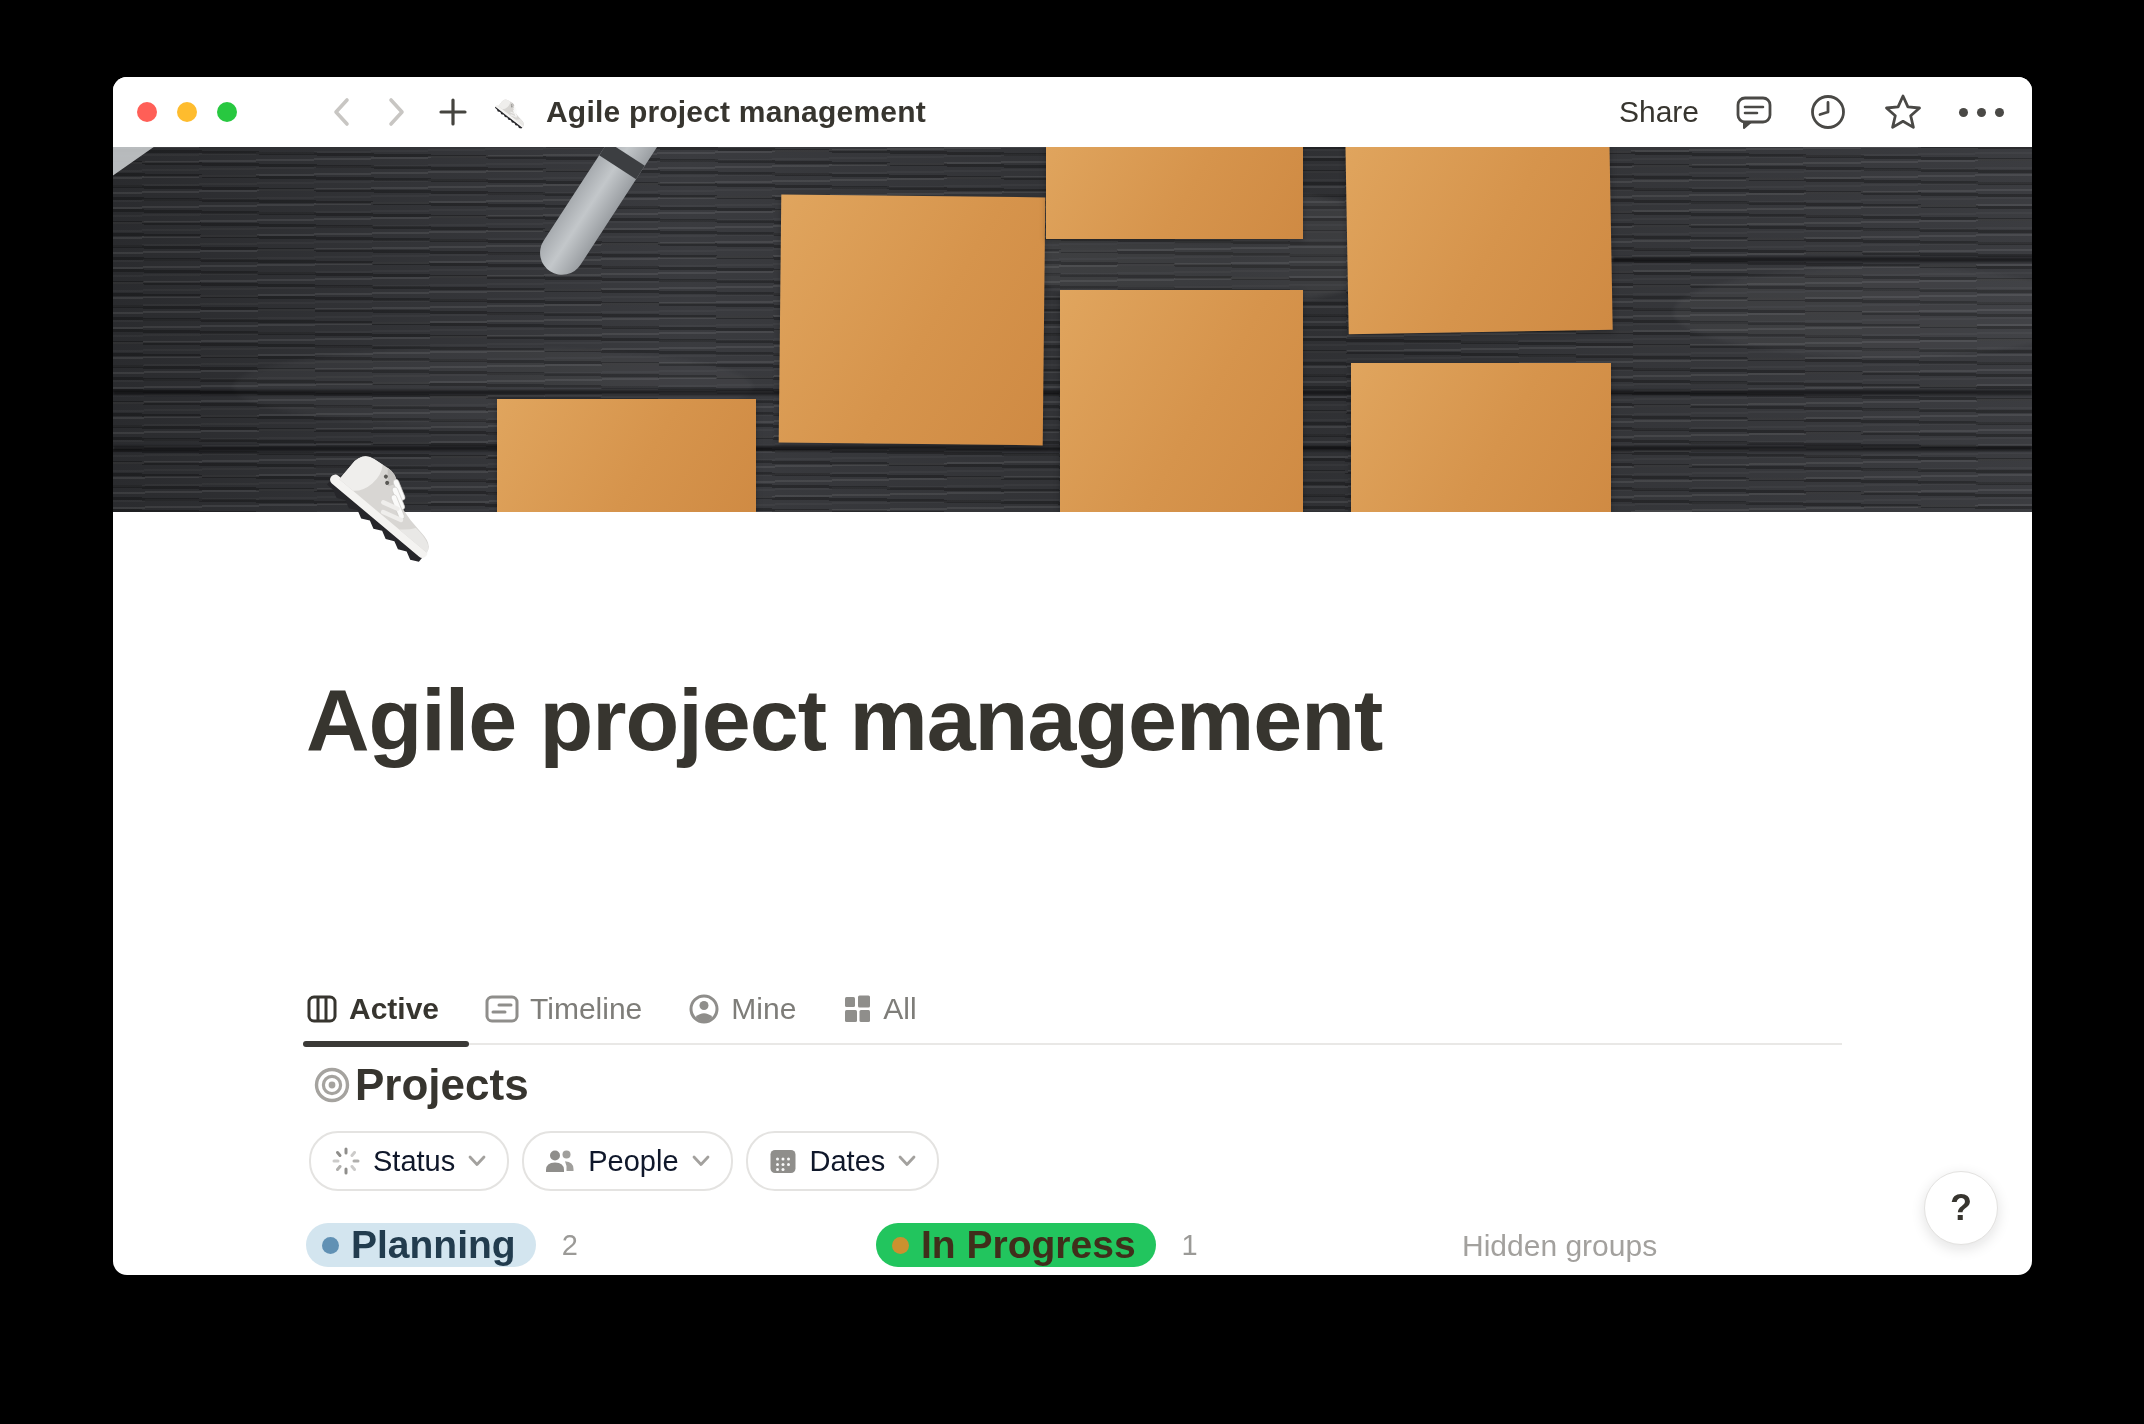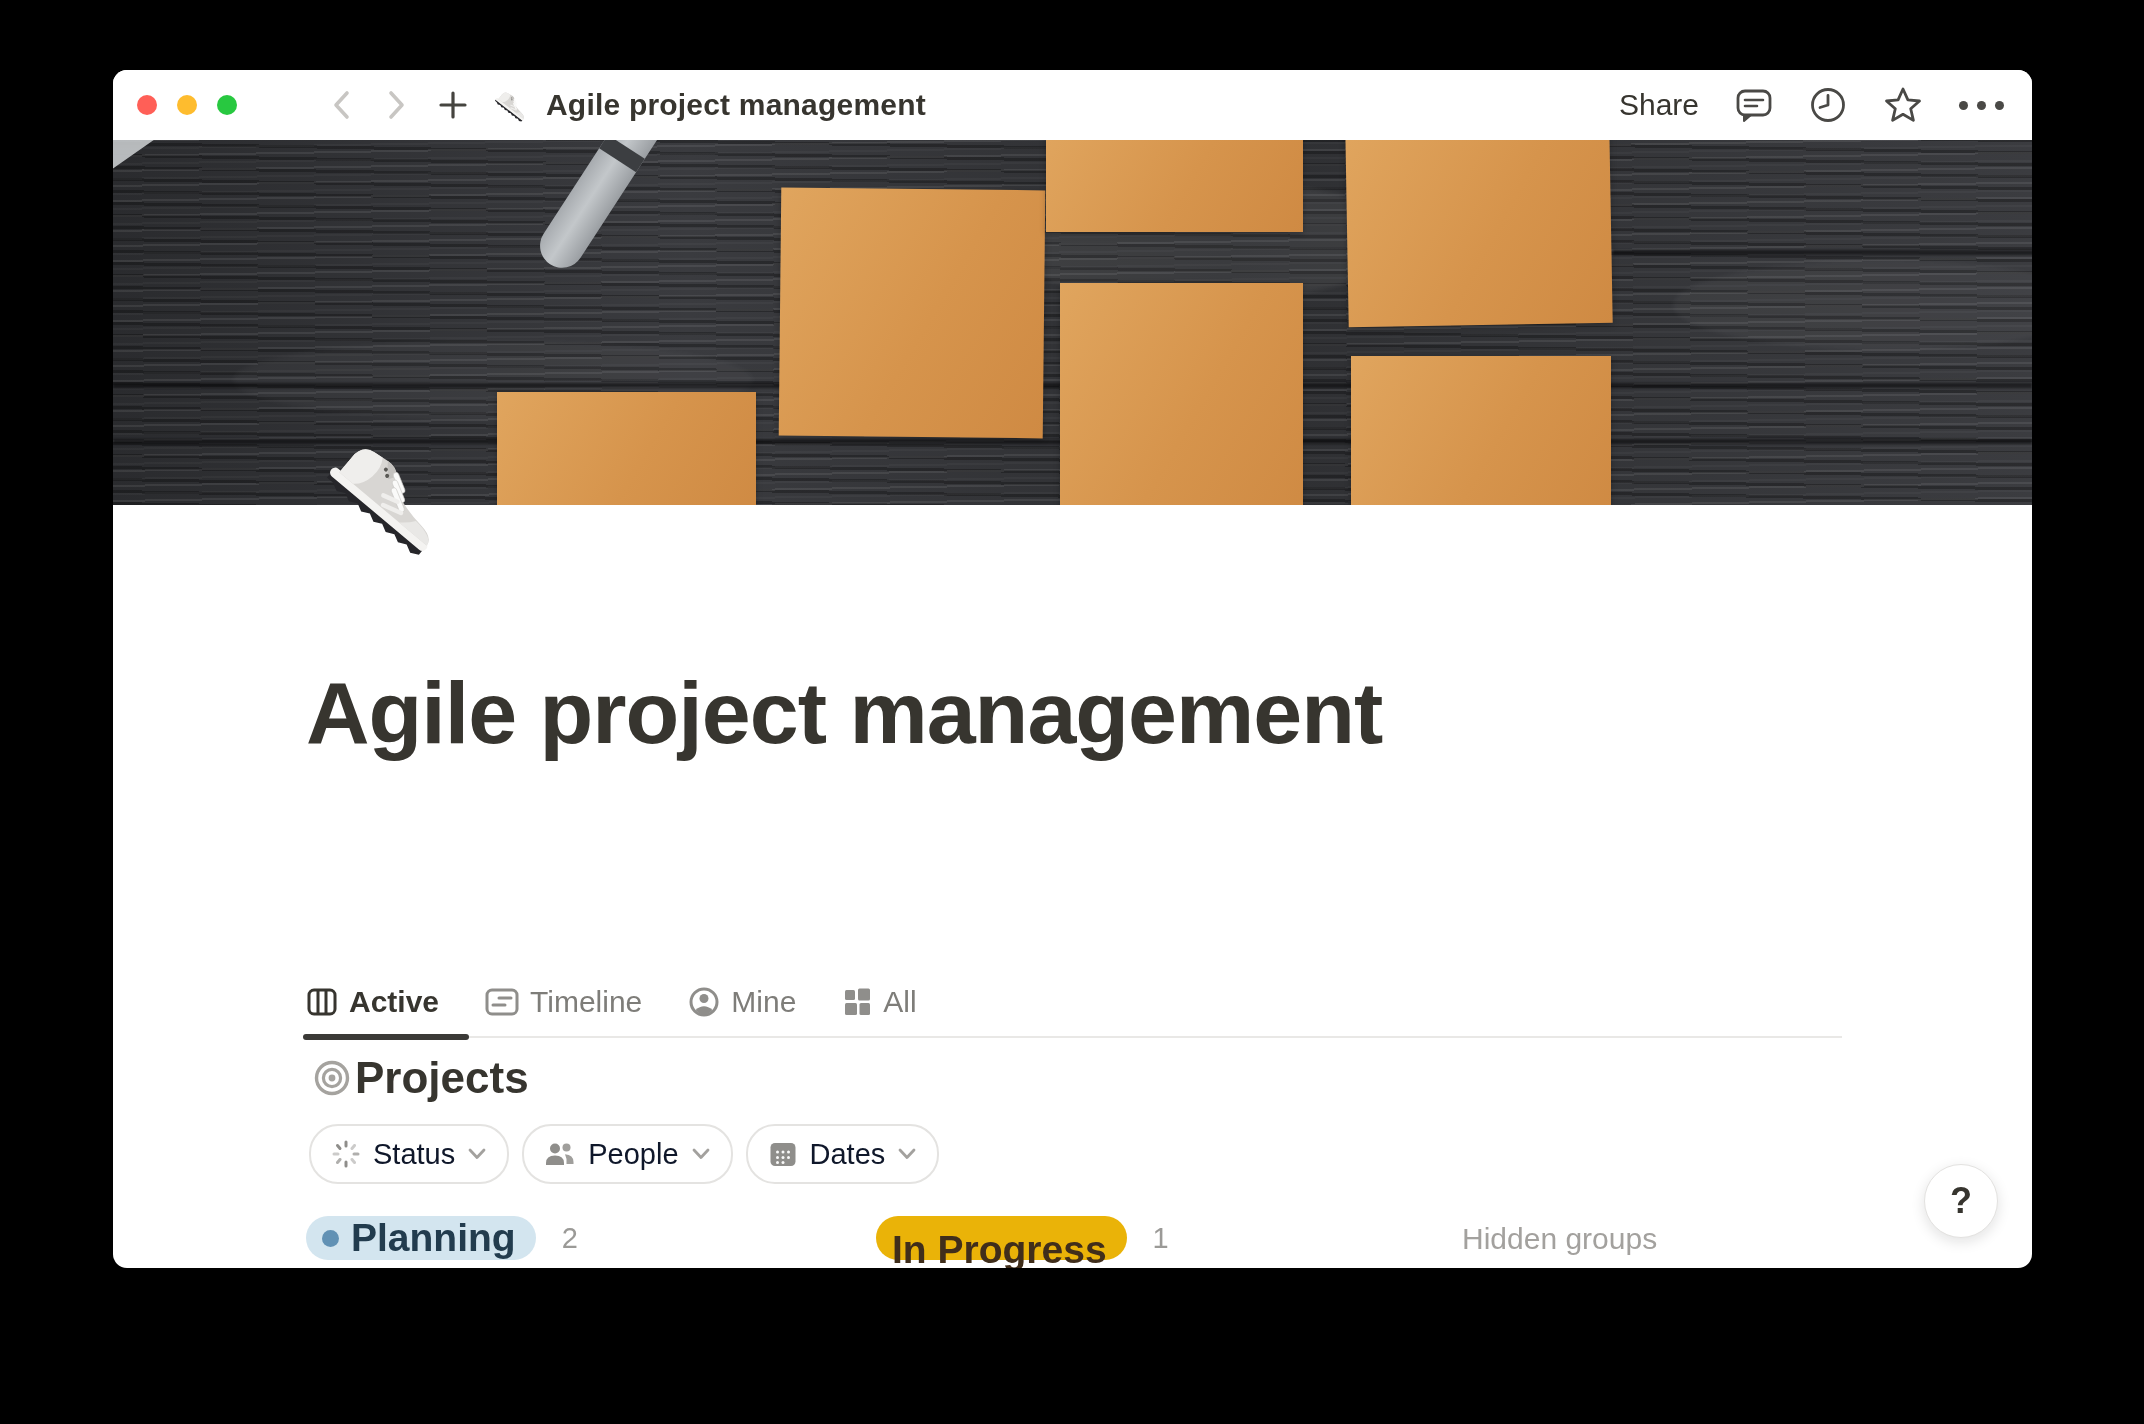--- a/index.html
+++ b/index.html
@@ -1,19 +1,19 @@
 <!DOCTYPE html>
 <html><head>
 <meta charset="utf-8">
 <style>
   html,body{margin:0;padding:0;background:#000;}
   body{width:2144px;height:1424px;position:relative;overflow:hidden;
        font-family:"Liberation Sans","DejaVu Sans",sans-serif;
        -webkit-font-smoothing:antialiased;}
-  .window{position:absolute;left:113px;top:70px;width:1919px;height:1198px;
+  .window{position:absolute;left:113px;top:77px;width:1919px;height:1198px;
           background:#fff;border-radius:14px;overflow:hidden;}
 
   
   .titlebar{position:absolute;left:0;top:0;width:100%;height:70px;background:#fff;
             display:flex;align-items:center;z-index:30;}
   .tl-dots{display:flex;gap:20px;margin-left:24px;}
   .tl-dot{width:20px;height:20px;border-radius:50%;}
   .nav-group{display:flex;align-items:center;gap:30px;margin-left:27px;}
   .icon-btn{display:flex;align-items:center;justify-content:center;cursor:pointer;}
   .hamburger{display:flex;flex-direction:column;gap:7px;width:36px;}
@@ -335,21 +335,21 @@
 
   <div class="board-row">
     <div class="group" style="left:193px;">
       <div class="badge" style="background: rgb(211, 229, 239);">
         <div class="badge-dot" style="background: rgb(97, 145, 180);"></div>
         <span class="badge-label" style="color: rgb(34, 60, 78);">Planning</span>
       </div>
       <span class="group-count">2</span>
     </div>
     <div class="group" style="left:763px;">
-      <div class="badge" style="background: #eab308; flex-direction: column;">
+      <div class="badge" style="background: #22c55e;">
         <div class="badge-dot" style="background: rgb(203, 145, 47);"></div>
         <span class="badge-label" style="color: rgb(64, 46, 27);">In Progress</span>
       </div>
       <span class="group-count">1</span>
     </div>
     <span class="hidden-groups">Hidden groups</span>
   </div>
 
   <div class="help-btn">?</div>
 

